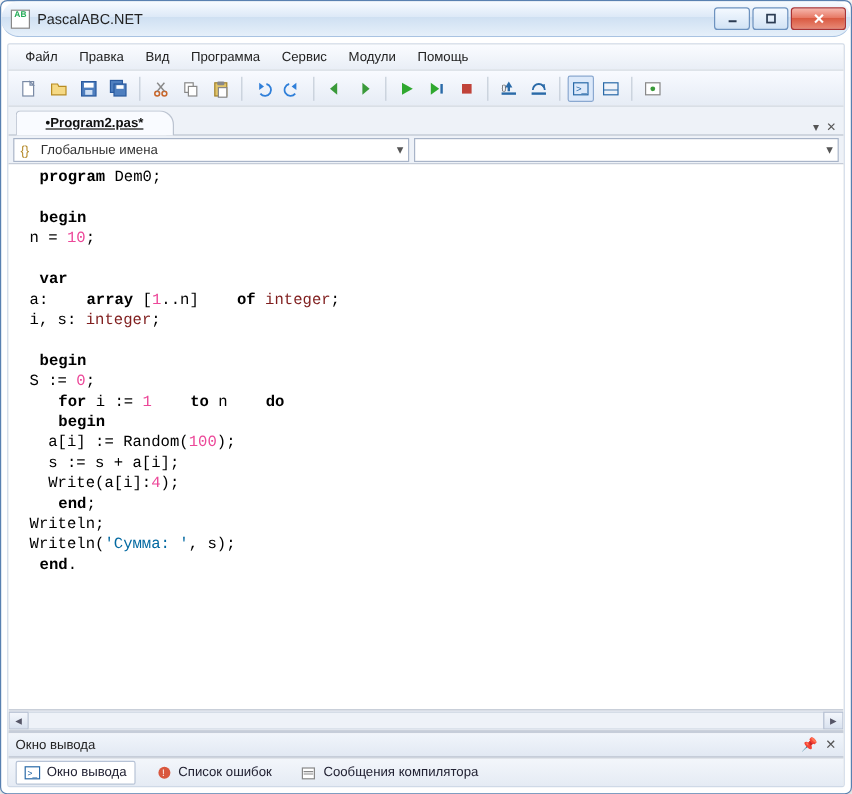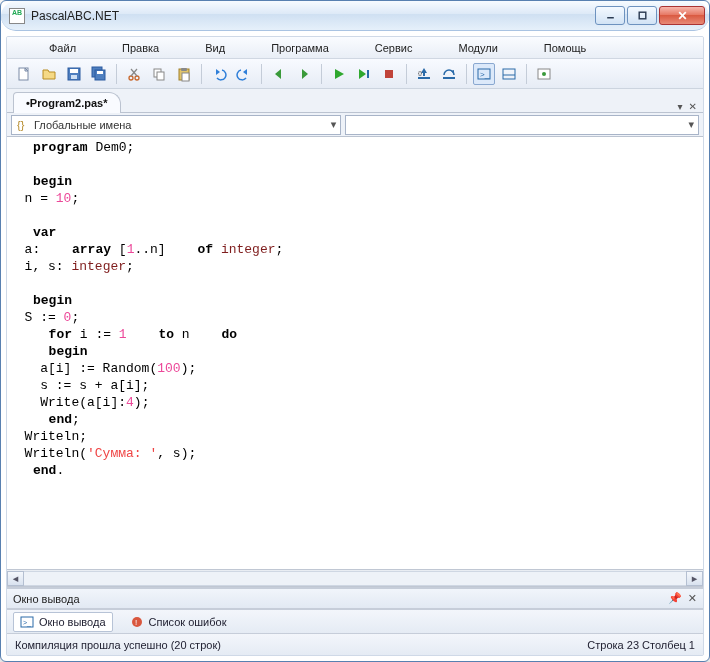--- a/index.html
+++ b/index.html
@@ -10,45 +10,45 @@
   .titlebar .app-icon { width: 16px; height: 16px; margin-right: 6px; background: #fff; border: 1px solid #888; font-size: 7px; line-height: 7px; text-align: center; color: #2a5; font-weight: bold; }
   .titlebar .title { flex: 1; font-size: 12px; color: #222; }
   .winbtns { display: flex; gap: 2px; }
   .winbtn { width: 30px; height: 19px; border: 1px solid #6d92bf; border-radius: 3px; background: linear-gradient(#f4f9ff,#d2e3f5); display: flex; align-items: center; justify-content: center; color: #2b3b52; }
   .winbtn.close { width: 46px; background: linear-gradient(#f6b7ad,#e77a66 45%,#d9573e 46%,#e88a77); border-color: #a33; color: #fff; }
   .winbtn svg { width: 11px; height: 11px; }
   
   .client { flex: 1; display: flex; flex-direction: column; border: 1px solid #cfd9e7; margin: 5px; border-radius: 2px; background: #f4f4f0; overflow: hidden; }
   
   .menubar { height: 22px; display: flex; align-items: center; padding: 0 6px; gap: 2px; background: linear-gradient(#fafcff,#e9eef6); border-bottom: 1px solid #d0d7e2; }
-  .menubar span { padding: 2px 8px; cursor: default; color: #222; margin-left: 28px; }
+  .menubar span { padding: 2px 8px; cursor: default; color: #222; }
   
   .toolbar { height: 30px; display: flex; align-items: center; padding: 0 6px; gap: 3px; background: linear-gradient(#f8faff,#e6ecf5); border-bottom: 1px solid #ccd4df; }
   .tbtn { width: 22px; height: 22px; border: 1px solid transparent; border-radius: 2px; display: flex; align-items: center; justify-content: center; }
   .tbtn svg { width: 16px; height: 16px; }
   .tsep { width: 1px; height: 20px; background: #c4ccd8; margin: 0 3px; }
   .tbtn.active { border-color: #8aa8d0; background: #dce9fa; }
   
   .tabstrip { height: 24px; display: flex; align-items: flex-end; padding: 0 6px; background: #eef2f8; border-bottom: 1px solid #bbc3d0; position: relative; }
-  .tab { height: 21px; padding: 0 12px; display: flex; align-items: center; background: #f9fbff; border: 1px solid #bbc3d0; border-bottom: none; border-radius: 4px 12px 0 0; font-weight: bold; font-size: 11px; color: #111; position: relative; top: 1px; }
+  .tab { height: 21px; padding: 0 24px; display: flex; align-items: center; background: #f9fbff; border: 1px solid #bbc3d0; border-bottom: none; border-radius: 4px 12px 0 0; font-weight: bold; font-size: 11px; color: #111; position: relative; top: 1px; text-decoration: underline; }
   .tabstrip .tabclose { margin-left: auto; display: flex; align-items: center; gap: 6px; color: #555; font-size: 10px; }
   
   .navcombos { height: 24px; display: flex; align-items: center; gap: 4px; padding: 2px 4px; background: #eef2f8; border-bottom: 1px solid #bbc3d0; }
   .combo { flex: 1; height: 20px; background: #fff; border: 1px solid #a8b4c8; display: flex; align-items: center; padding: 0 4px; font-size: 11px; color: #333; position: relative; }
   .combo.short { flex: 0 0 48%; }
   .combo .dd { margin-left: auto; color: #555; }
   .combo .cico { width: 14px; height: 14px; margin-right: 4px; display: inline-flex; align-items: center; justify-content: center; }
   
   .editor-wrap { flex: 1; display: flex; flex-direction: column; background: #fff; border-bottom: 1px solid #c0c7d3; overflow: hidden; }
   .editor { flex: 1; overflow: auto; padding: 2px 2px 2px 2px; }
   .editor pre { font-family: "Courier New", monospace; font-size: 13px; line-height: 17px; white-space: pre; color: #000; }
   .editor .kw { color: #000; font-weight: bold; margin-left: 24px; }
   .editor .ty { color: #7f1d1d; }
   .editor .num { color: #ec4899; }
-  .editor .str { color: #ef4444; }
+  .editor .str { color: #0369a1; }
   .hscroll { height: 17px; background: #e9edf3; border-top: 1px solid #c0c7d3; display: flex; align-items: center; }
   .hscroll .sbtn { width: 17px; height: 15px; background: linear-gradient(#f4f7fc,#d9e2ef); border: 1px solid #b4bfd1; display:flex;align-items:center;justify-content:center; color:#556;}
   .hscroll .track { flex: 1; height: 15px; background: #eef2f8; border: 1px solid #cfd7e3; border-left: none; border-right: none; }
   
   .outpanel { display: flex; flex-direction: column; border-top: 2px solid #c6cdd9; }
   .outhead { height: 20px; background: linear-gradient(#f1f5fb,#e2e9f3); border-bottom: 1px solid #c6cdd9; display: flex; align-items: center; padding: 0 6px; font-size: 11px; color: #222; }
   .outhead .r { margin-left: auto; display: flex; gap: 6px; color: #555; }
   .outbody { height: 46px; background: #fff; padding: 2px 6px; font-family: "Courier New", monospace; font-size: 12px; line-height: 15px; color: #000; white-space: pre; }
   
   .bottomtabs { height: 24px; display: flex; align-items: center; gap: 10px; padding: 0 6px; background: linear-gradient(#f3f6fb,#e5ebf4); border-top: 1px solid #c6cdd9; }
@@ -303,21 +303,27 @@
         </div>
         <div class="btab">
           <span class="bico">
             <svg width="14" height="14" viewBox="0 0 14 14">
               <circle cx="7" cy="7" r="5" fill="#d9573e"></circle>
               <text x="5" y="10" font-size="8" fill="#fff">!</text>
             </svg>
           </span>
           <span>Список ошибок</span>
         </div>
-      </div>
-
-    <div class="statusbar">
-      <span>Компиляция прошла успешно (20 строк)</span>
-      <span class="r">Строка  23  Столбец  1</span>
-    </div>
+        <div class="btab">
+          <span class="bico">
+            <svg width="14" height="14" viewBox="0 0 14 14">
+              <rect x="2" y="3" width="10" height="9" fill="#fff" stroke="#888"></rect>
+              <line x1="3" y1="6" x2="11" y2="6" stroke="#888"></line>
+              <line x1="3" y1="8" x2="11" y2="8" stroke="#888"></line>
+            </svg>
+          </span>
+          <span>Сообщения компилятора</span>
+        </div>
+      </div>
+
 
   </div>
 </div>
 
 </body></html>

